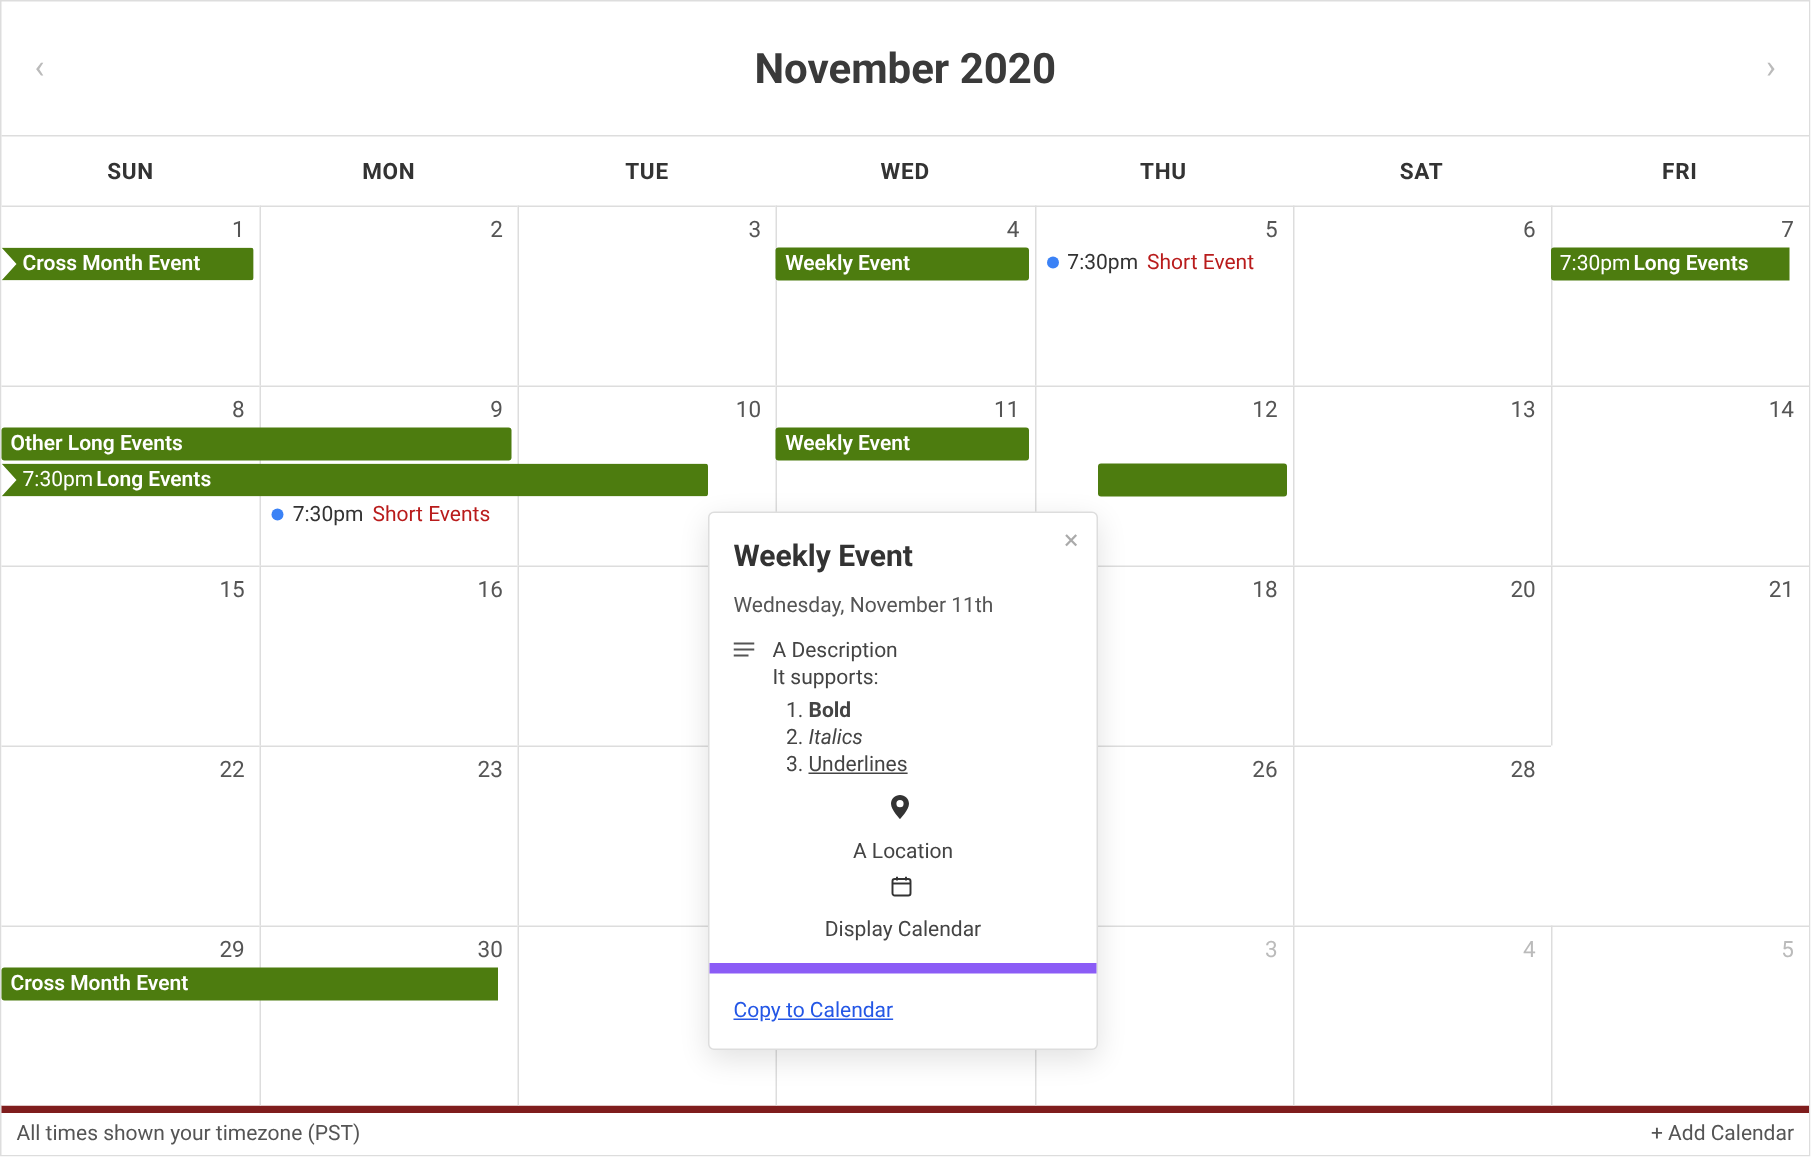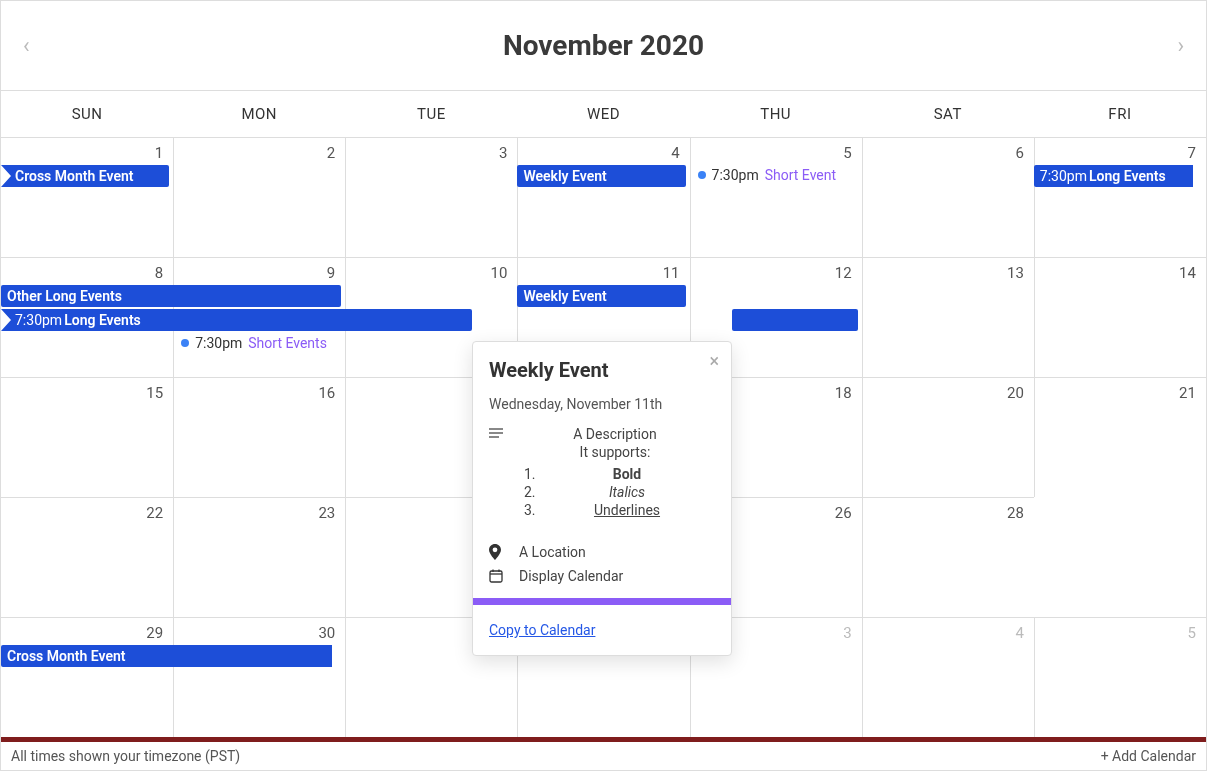--- a/index.html
+++ b/index.html
@@ -30,21 +30,21 @@
     font-weight: 700;
     color: #3a3a3a;
   }
   
   .dow-row {
     display: grid;
     grid-template-columns: repeat(7, 1fr);
   }
   .dow-cell {
     text-align: center;
-    font-weight: 400;
+    font-weight: 700;
     font-size: 15px;
     letter-spacing: 0.5px;
     color: #333;
     padding: 14px 0;
   }
   
   .grid {
     position: relative;
   }
   .week {
@@ -71,21 +71,21 @@
     color: #555;
   }
   
   .event-layer {
     position: absolute;
     left: 0; right: 0; top: 28px;
     pointer-events: none;
   }
   .evt {
     position: absolute;
-    background: #1d4ed8;
+    background: #4d7c0f;
     color: #fff;
     font-size: 14px;
     font-weight: 600;
     line-height: 22px;
     height: 22px;
     padding: 0 6px;
     white-space: nowrap;
     overflow: hidden;
     text-overflow: ellipsis;
     border-radius: 2px;
@@ -123,21 +123,21 @@
     cursor: pointer;
     pointer-events: auto;
     white-space: nowrap;
   }
   .dot-evt .dot {
     width: 8px; height: 8px; border-radius: 50%;
     background: #3b82f6;
     flex-shrink: 0;
   }
   .dot-evt .t { color: #333; }
-  .dot-evt .lbl { font-weight: 400; color: #8b5cf6; }
+  .dot-evt .lbl { font-weight: 400; color: #b91c1c; }
   
   .cal-footer {
     display: flex;
     justify-content: space-between;
     align-items: center;
     border-top: 5px solid #7f1d1d;
     font-size: 14px;
     color: #555;
     padding: 6px 10px;
   }
@@ -163,32 +163,33 @@
     cursor: pointer;
     line-height: 1;
   }
   .popover h3 {
     font-size: 20px;
     font-weight: 700;
     color: #333;
     margin-bottom: 14px;
   }
   .popover .date { color: #555; margin-bottom: 14px; }
-  .popover .desc-row { display: flex; gap: 10px; align-items: flex-start; margin-bottom: 14px; text-align: center;}
+  .popover .desc-row { display: flex; gap: 10px; align-items: flex-start; }
   .popover .desc-icon { color: #555; font-size: 14px; margin-top: 2px; flex-shrink:0; width:16px; text-align:center;}
   .popover .desc-body { flex: 1; }
   .popover .desc-body p { margin-bottom: 2px; }
   .popover ol { padding-left: 24px; margin: 6px 0 8px 0;}
   .popover ul { padding-left: 24px; list-style: disc; margin: 0 0 4px 0;}
   .popover li { margin: 2px 0; }
   .popover .u { text-decoration: underline; }
   .popover .lnk { color: #2457e6; text-decoration: underline; cursor: pointer;}
   .popover .meta-row {
     display: flex; gap: 14px; align-items: center;
     padding: 4px 0;
+    flex-direction: column;
   }
   .popover .meta-icon { width: 16px; text-align: center; color: #333; flex-shrink:0;}
   .popover .copy {
     display: block;
     border-top: 7px solid #8b5cf6;
     margin: 10px -16px -12px -16px;
     padding: 17px 16px;
     color: #2457e6;
     text-decoration: underline;
     cursor: pointer;

